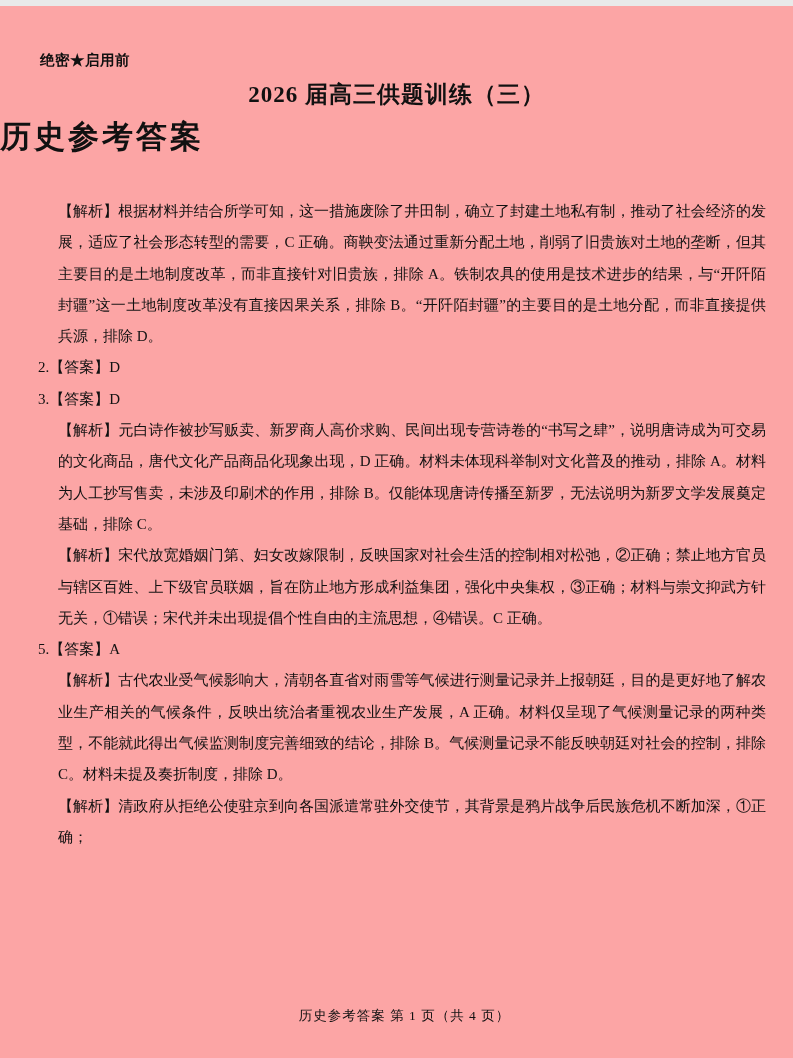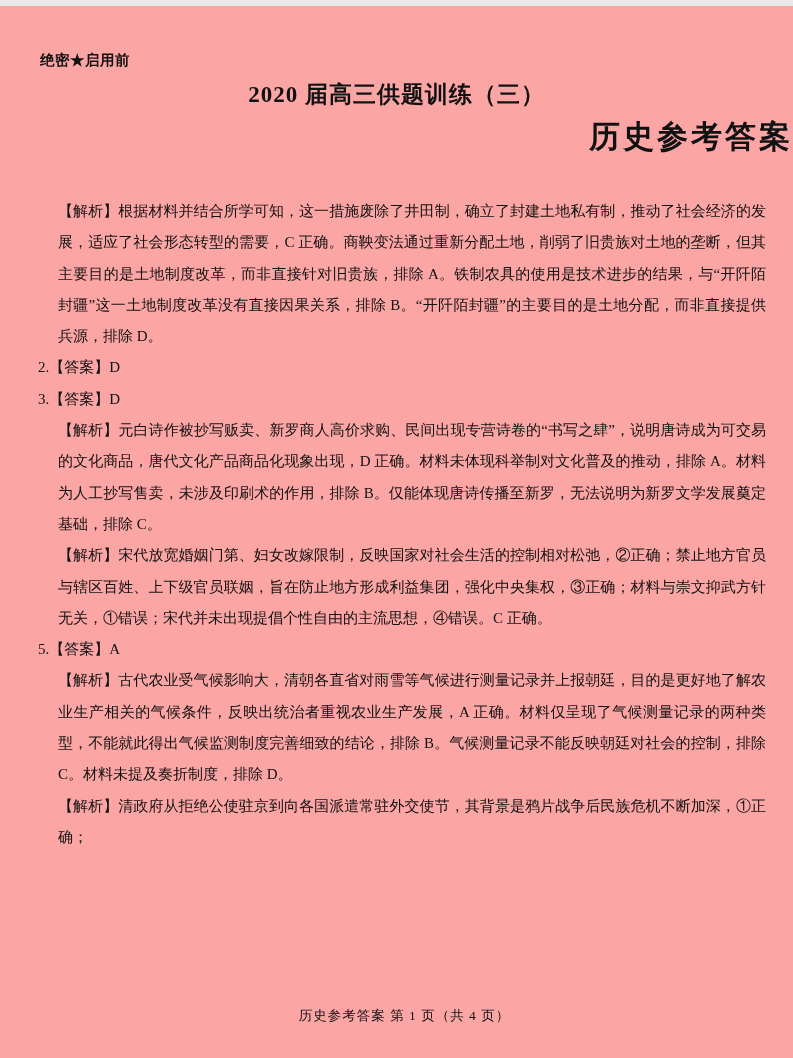--- a/index.html
+++ b/index.html
@@ -36,21 +36,21 @@
     font-size: 23px;
     font-weight: bold;
     letter-spacing: 1px;
   }
   .title2 {
     position: absolute;
     top: 110px;
     left: 0;
     right: 0;
     margin: 0;
-    text-align: right;
+    text-align: left;
     font-size: 31px;
     font-weight: bold;
     letter-spacing: 3px;
   }
   .body {
     position: absolute;
     top: 190px;
     left: 38px;
     width: 728px;
     font-size: 15px;
@@ -74,21 +74,21 @@
     letter-spacing: 1px;
     padding-left: 16px;
   }
 </style>
 </head>
 <body>
 
 <div class="page">
   <div class="classified">绝密★启用前</div>
 
-  <h1 class="title1">2020 届高三供题训练（三）</h1>
+  <h1 class="title1">2026 届高三供题训练（三）</h1>
 
   <h2 class="title2">历史参考答案</h2>
 
   <div class="body" id="sections">
       <div class="section">
         <div class="analysis"><span>【解析】</span><span>根据材料并结合所学可知，这一措施废除了井田制，确立了封建土地私有制，推动了社会经济的发展，适应了社会形态转型的需要，C 正确。商鞅变法通过重新分配土地，削弱了旧贵族对土地的垄断，但其主要目的是土地制度改革，而非直接针对旧贵族，排除 A。铁制农具的使用是技术进步的结果，与“开阡陌封疆”这一土地制度改革没有直接因果关系，排除 B。“开阡陌封疆”的主要目的是土地分配，而非直接提供兵源，排除 D。</span></div>
       </div>
       <div class="section">
         <div class="answer-line"><span>2.</span><span>【答案】</span><span>D</span></div>
       </div>

